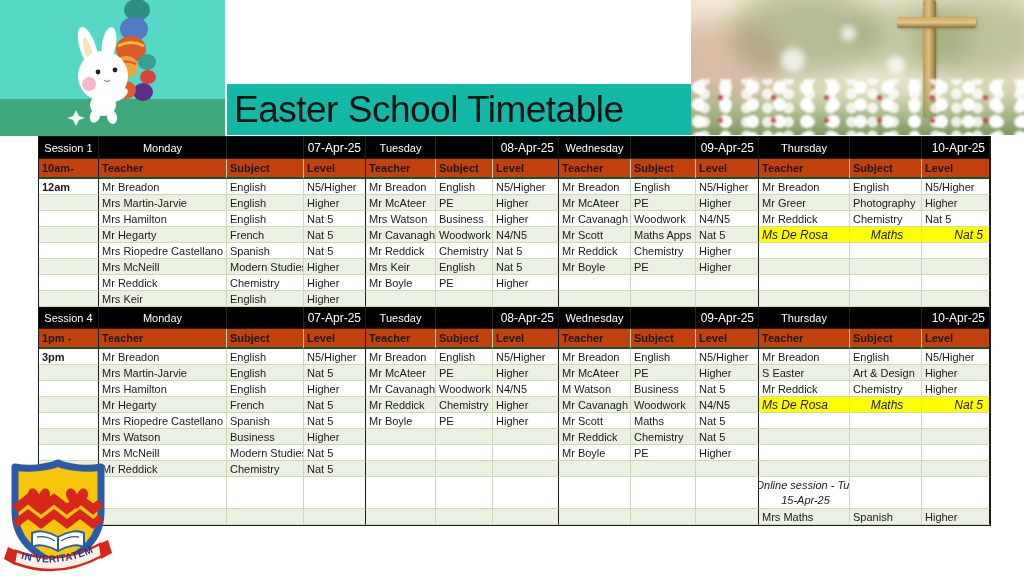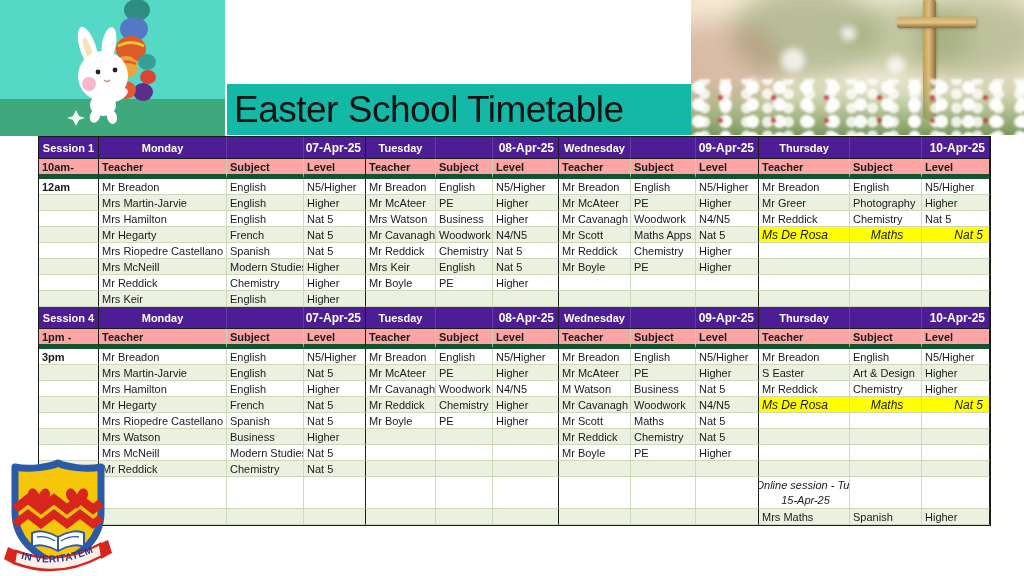--- a/index.html
+++ b/index.html
@@ -41,25 +41,25 @@
     background:linear-gradient(180deg,#cfa963,#e2c585 50%,#8d6d3c);box-shadow:1px 1px 3px rgba(90,70,30,.35);}
   
   .timetable{
     position:absolute;left:38px;top:136px;display:grid;background:#fff;
     border:1px solid #1b1b1b;
   }
   .timetable div{
     display:flex;align-items:center;white-space:nowrap;overflow:hidden;
     font-size:11px;color:#1a1a1a;box-sizing:border-box;padding-left:3px;
   }
-  .hc{background:#4c1d95;color:#fff !important;font-weight:bold;
+  .hc{background:#000000;color:#fff !important;font-weight:normal;
       border-bottom:1px solid #1b1b1b;border-right:1px solid rgba(255,255,255,.14);
       justify-content:center;padding-left:0 !important;}
   .hc.date{justify-content:flex-end;padding-right:4px !important;font-size:12px;}
-  .sc{background:#fca5a5;font-weight:bold;border-bottom:5px solid #14532d;
+  .sc{background:#c2410c;font-weight:bold;border-bottom:2px solid #14532d;
       border-right:1px solid #c3d2ab;}
   .dc{background:#fff;border-bottom:1px solid #cdd9b8;border-right:1px solid #cdd9b8;}
   .dc.alt{background:#EAF1E0;}
   .gb{border-right:1px solid #1b1b1b !important;}
   .time{font-weight:bold;}
   .hl{background:#FFFF00 !important;font-style:italic;font-size:12px !important;}
   .hl.s{justify-content:center;}
   .hl.l{justify-content:flex-end;padding-right:6px !important;}
   .note{font-style:italic;font-size:9px !important;flex-direction:column;
         align-items:flex-start;justify-content:center;line-height:1.3;}

